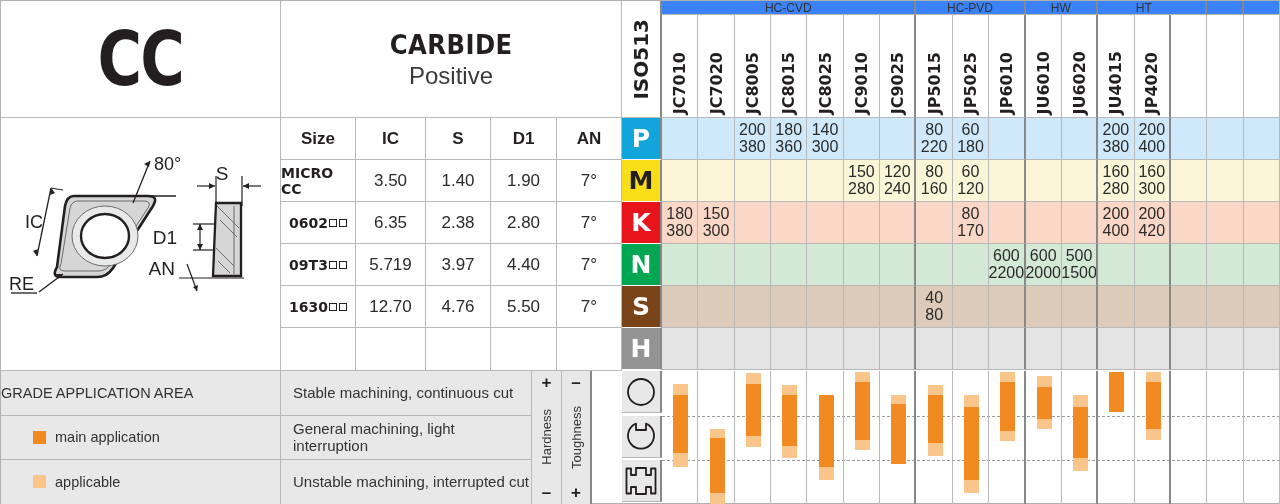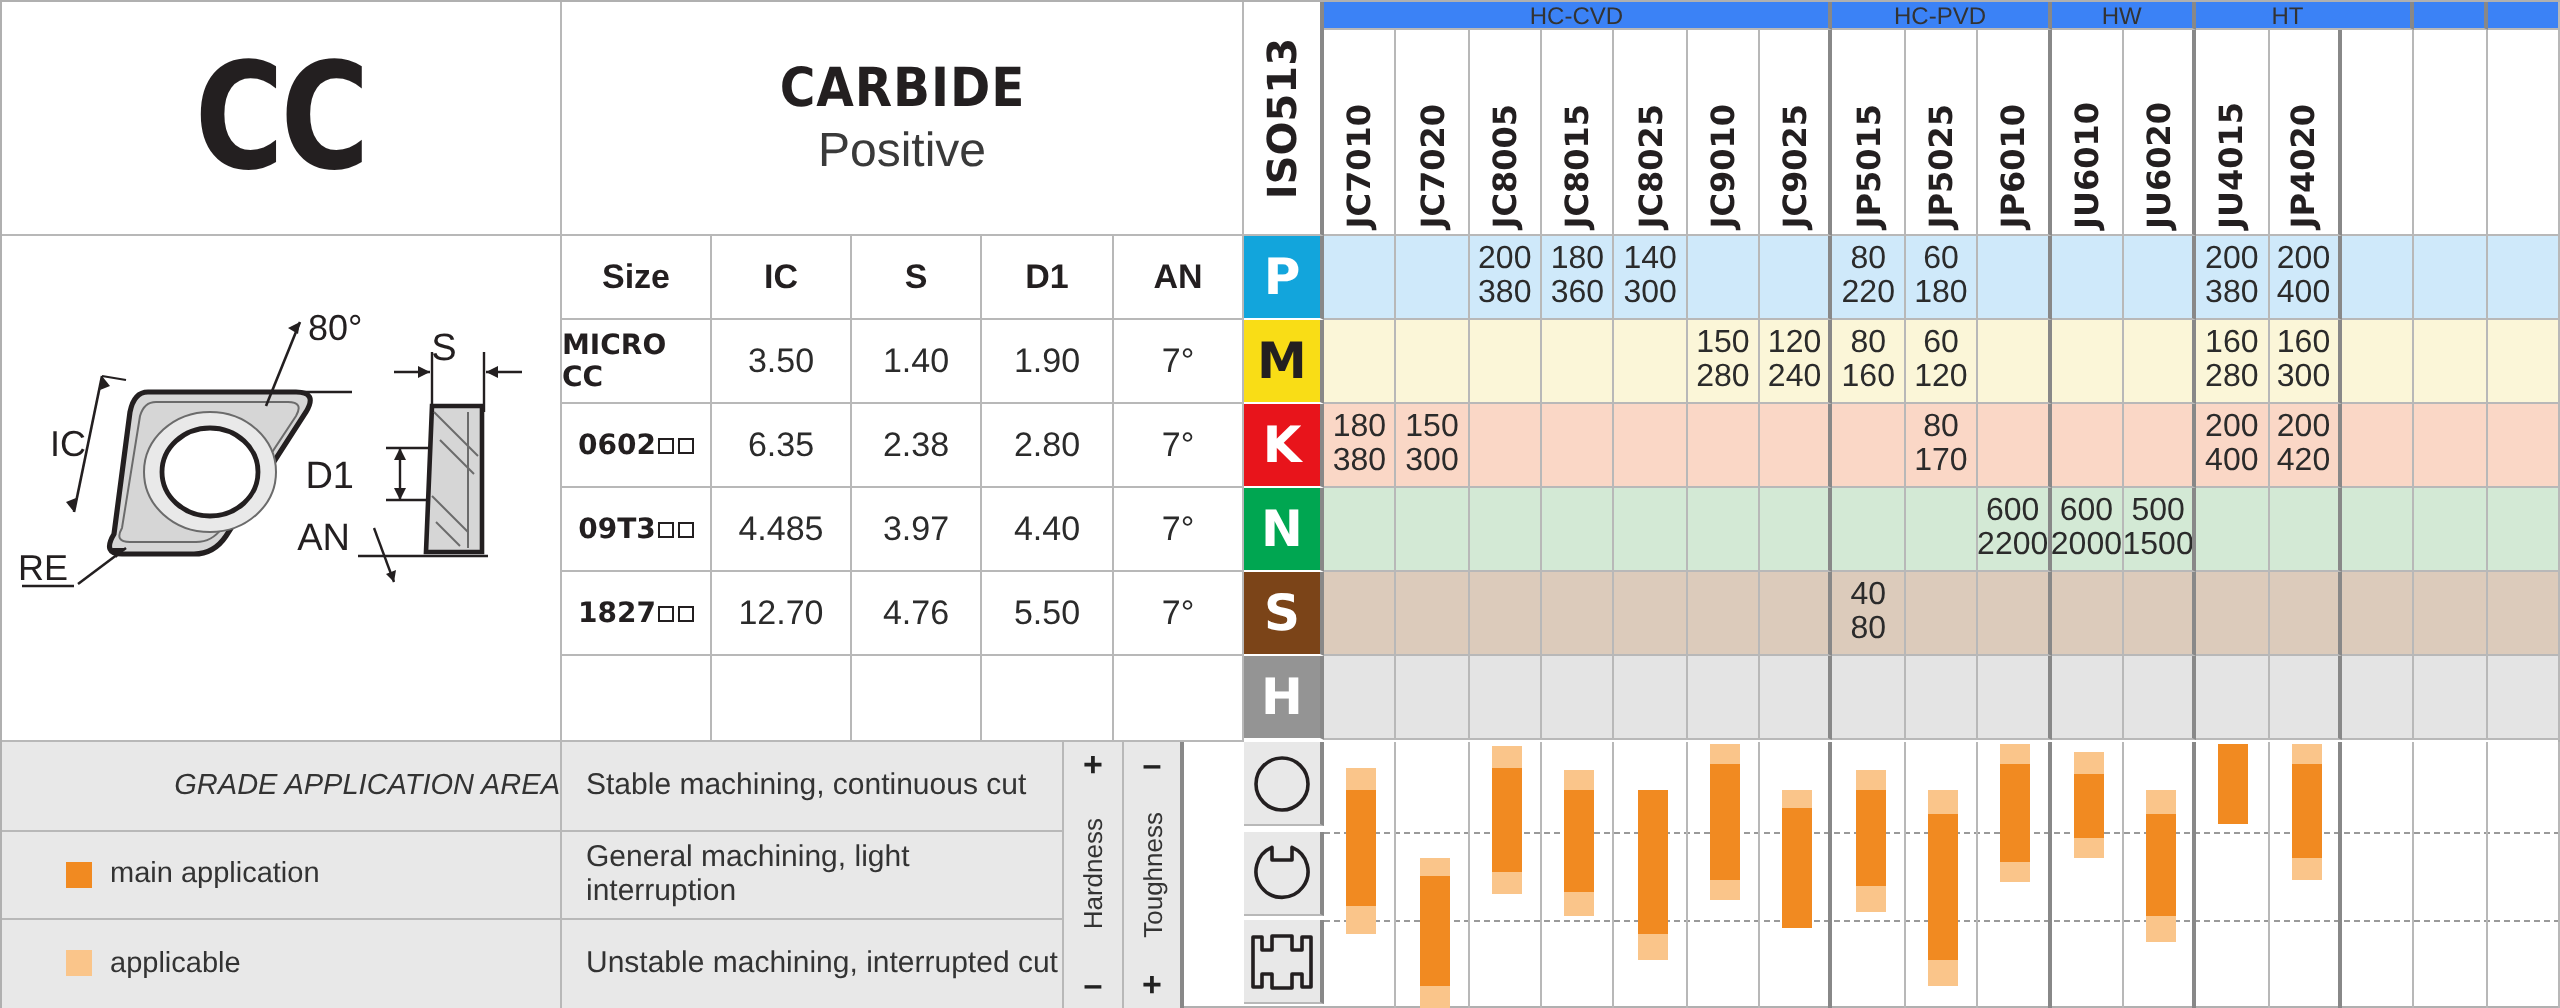--- a/index.html
+++ b/index.html
@@ -77,21 +77,21 @@
           font-family:"DejaVu Sans", sans-serif; font-weight:bold; font-size:25px; }
 
   
   .dc { height:42px; border-right:1px solid #b8b8b8; border-bottom:1px solid #b8b8b8;
         flex-direction:column; justify-content:center; line-height:1.04; }
   .dc span { font-size:16px; color:#2b2b2b; }
 
   
   .lg { border-right:1px solid #b8b8b8; border-bottom:1px solid #b8b8b8;
         background:#e8e8e8; font-size:14.5px; color:#333; }
-  .lg.left { justify-content:flex-end;font-style:italic; }
+  .lg.left { justify-content:flex-start; }
   .lg.key { justify-content:flex-start; padding-left:32px; gap:9px; }
   .swatch { width:13px; height:13px; display:inline-block; flex:0 0 auto; }
   .lg.desc { justify-content:flex-start; padding-left:12px; font-size:15px; }
 
   .hv { width:30px; border-right:1px solid #b8b8b8; border-bottom:1px solid #b8b8b8;
         background:#e8e8e8; position:absolute; }
   .hv .vlabel { font-family:"Liberation Sans", sans-serif; font-size:13px;
                 writing-mode:vertical-rl; transform:rotate(180deg); color:#333; }
   .signtop, .signbot { position:absolute; left:0; width:100%; text-align:center;
                        font-weight:bold; font-size:17px; color:#222; }
@@ -321,33 +321,33 @@
       </div>
       <div class="cell sz val" style="left:556px;top:201px;width:65px;height:42px">
         <span>7°</span>
       </div>
       <div class="cell sz name" style="left:280px;top:243px;width:75px;height:42px">
         <span>09T3</span>
         <i class="sqbox"></i>
         <i class="sqbox"></i>
       </div>
       <div class="cell sz val" style="left:355px;top:243px;width:70px;height:42px">
-        <span>4.485</span>
+        <span>5.719</span>
       </div>
       <div class="cell sz val" style="left:425px;top:243px;width:65px;height:42px">
         <span>3.97</span>
       </div>
       <div class="cell sz val" style="left:490px;top:243px;width:66px;height:42px">
         <span>4.40</span>
       </div>
       <div class="cell sz val" style="left:556px;top:243px;width:65px;height:42px">
         <span>7°</span>
       </div>
       <div class="cell sz name" style="left:280px;top:285px;width:75px;height:42px">
-        <span>1827</span>
+        <span>1630</span>
         <i class="sqbox"></i>
         <i class="sqbox"></i>
       </div>
       <div class="cell sz val" style="left:355px;top:285px;width:70px;height:42px">
         <span>12.70</span>
       </div>
       <div class="cell sz val" style="left:425px;top:285px;width:65px;height:42px">
         <span>4.76</span>
       </div>
       <div class="cell sz val" style="left:490px;top:285px;width:66px;height:42px">

